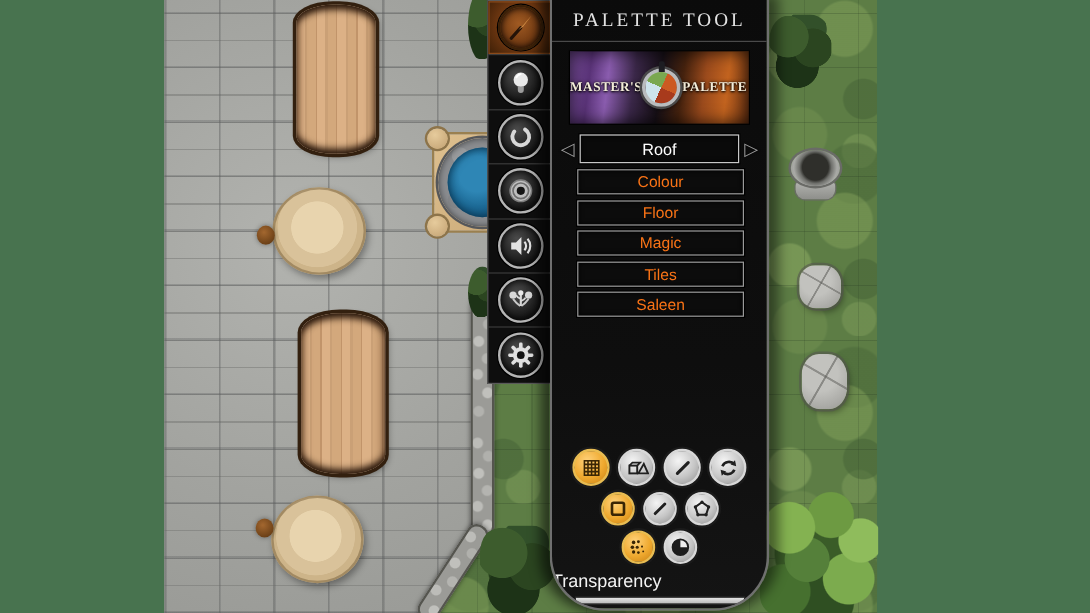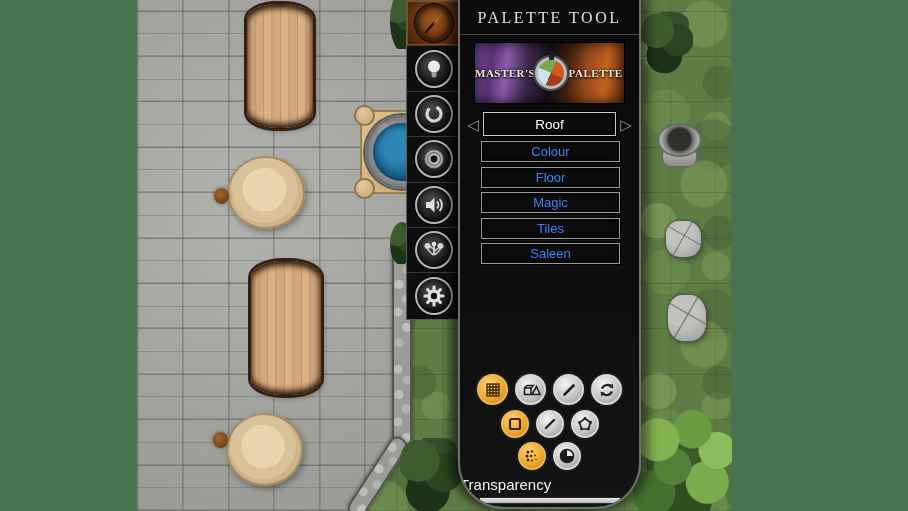--- a/index.html
+++ b/index.html
@@ -127,21 +127,21 @@
     box-shadow:0 0 0 2px #4a4a4a, 0 2px 4px rgba(0,0,0,.7);position:relative;}
   .emblem .figure{position:absolute;left:11px;top:-9px;width:5px;height:9px;background:#1d1d22;
     border-radius:2px 2px 0 0;}
   .selector{display:flex;align-items:center;margin:9px 6px 5px;gap:3px;}
   .sel-arrow{width:14px;color:#9a9a9a;font-size:15px;line-height:1;text-align:center;cursor:pointer;
     text-shadow:0 0 2px #000;user-select:none;}
   .sel-box{flex:1;height:22px;border:1px solid #c8c8c8;background:#0a0a0a;color:#fff;
     display:flex;align-items:center;justify-content:center;font-size:13.5px;cursor:pointer;
     box-shadow:0 0 0 1px #000, inset 0 0 4px #000;}
   .cat-list{margin:2px 19px 0 21px;}
-  .cat-item{height:19px;margin-bottom:4.5px;border:1px solid #9a9a9a;background:#0c0c0c;color:#3b82f6;
+  .cat-item{height:19px;margin-bottom:4.5px;border:1px solid #9a9a9a;background:#0c0c0c;color:#f97316;
     display:flex;align-items:center;justify-content:center;font-size:13px;cursor:pointer;
     box-shadow:0 0 0 1px #000, inset 0 0 4px #000;}
   .panel-bottom{position:absolute;left:0;right:0;top:378px;}
   .disc-row{display:flex;justify-content:center;align-items:center;gap:7px;}
   .disc-row.r1{margin-bottom:5px;}
   .disc-row.r2{margin-bottom:4px;}
   .pdisc{border-radius:50%;display:flex;align-items:center;justify-content:center;cursor:pointer;box-sizing:border-box;}
   .pdisc.s30{width:31px;height:31px;}
   .pdisc.s27{width:28px;height:28px;}
   .pdisc.silver{background:radial-gradient(circle at 38% 30%, #f4f4f4, #c6c6c6 55%, #909090);

